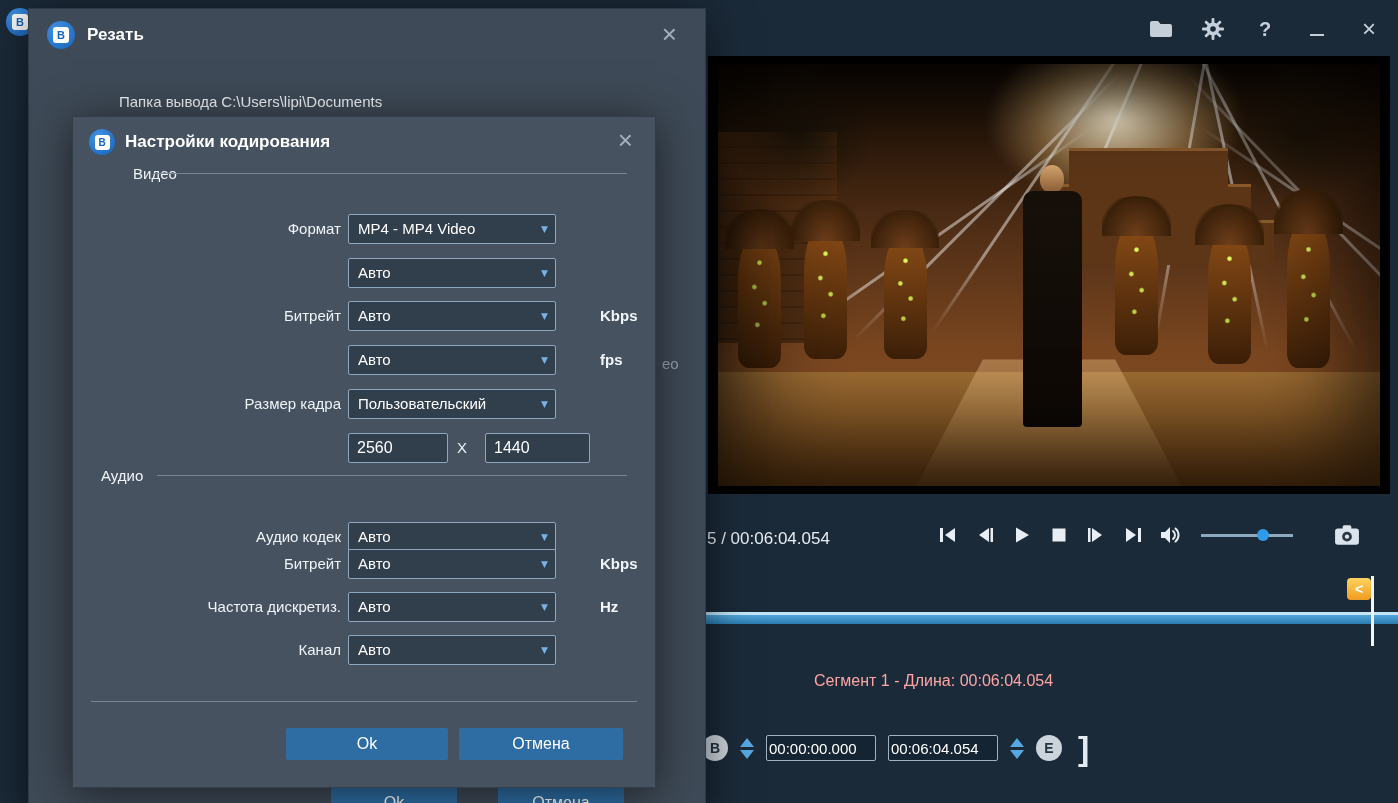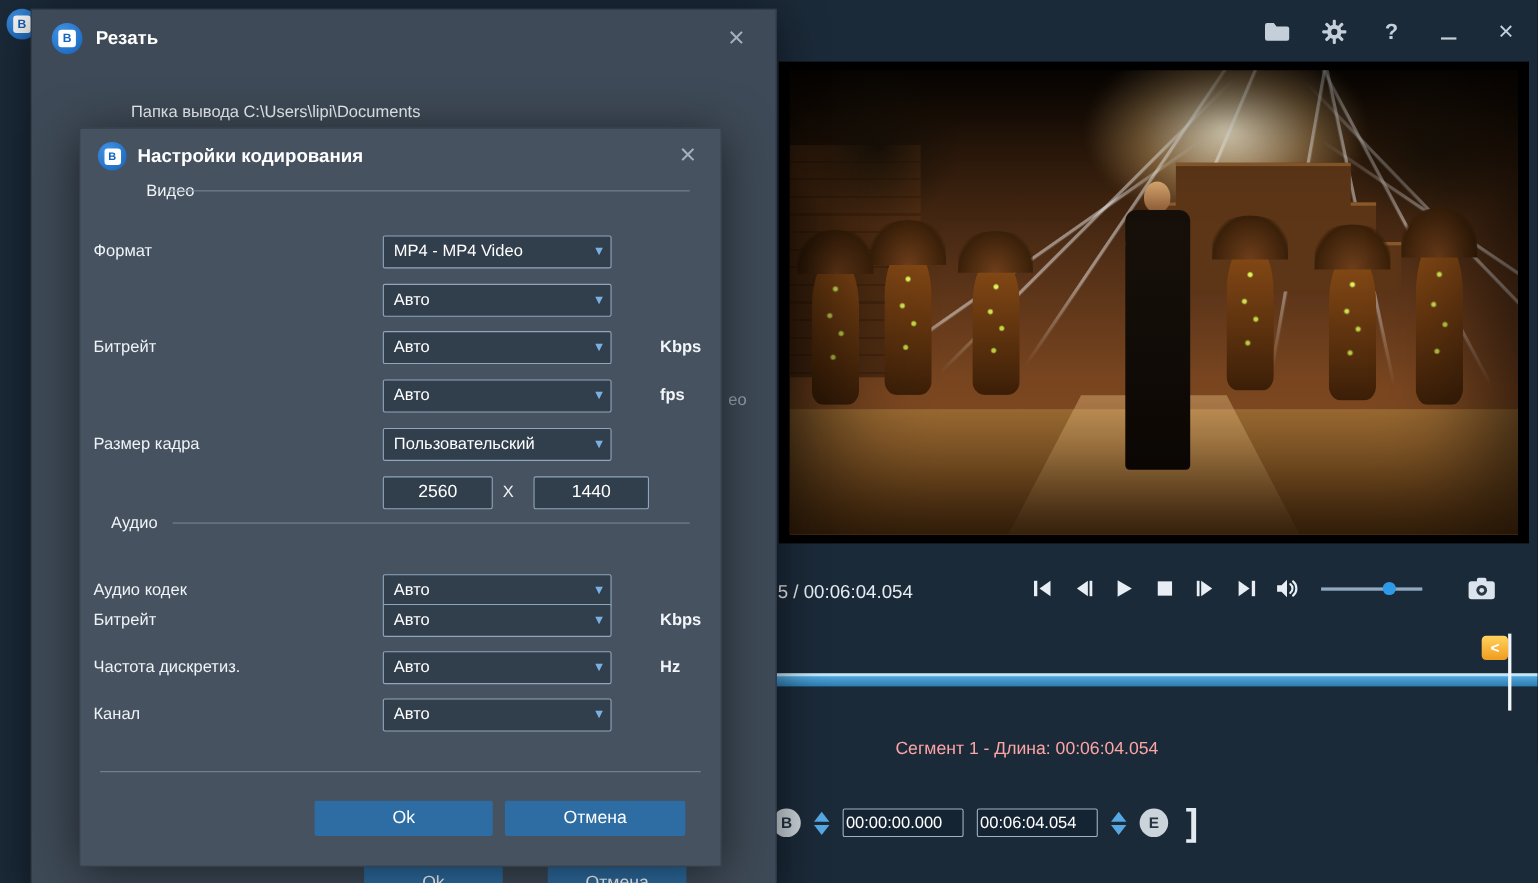--- a/index.html
+++ b/index.html
@@ -129,29 +129,29 @@
   .group-label{position:absolute;font-size:15px;color:#f0f4f8;}
   .group-line{position:absolute;height:1px;background:#768494;}
   .video-group-label{left:28px;top:48px;margin-left:32px;}
   .video-group-line{left:80px;right:28px;top:56px;}
   .audio-group-label{left:28px;top:350px;}
   .audio-group-line{left:84px;right:28px;top:358px;}
   .enc-row{position:absolute;left:0;width:100%;height:30px;}
   .vr0{top:97px;} .vr1{top:141px;} .vr2{top:184px;} .vr3{top:228px;} .vr4{top:272px;}
   .size-row{top:316px;}
   .ar0{top:405px;} .ar1{top:432px;} .ar2{top:475px;} .ar3{top:518px;}
-  .enc-label{position:absolute;left:0;width:268px;text-align:left;line-height:30px;font-size:15px;color:#eef3f7;white-space:nowrap;padding-left:12px;}
+  .enc-label{position:absolute;left:0;width:268px;text-align:right;line-height:30px;font-size:15px;color:#eef3f7;white-space:nowrap;}
   .dropdown{position:absolute;left:275px;width:208px;height:30px;background:#313e4c;border:1px solid #8fa6bc;
             border-radius:2px;cursor:pointer;box-sizing:border-box;}
   .dd-value{position:absolute;left:9px;top:0;line-height:28px;font-size:15px;color:#fff;white-space:nowrap;}
   .dd-arrow{position:absolute;right:7px;top:50%;transform:translateY(-50%);font-size:9px;color:#79b1e3;
             font-family:"DejaVu Sans",sans-serif;}
   .enc-suffix{position:absolute;left:527px;line-height:30px;font-size:15px;font-weight:700;color:#f2f6fa;}
   .size-field{position:absolute;top:0;height:30px;background:#313e4c;border:1px solid #8fa6bc;border-radius:2px;
-              color:#fff;font-size:16px;text-align:center;padding:0 8px;box-sizing:border-box;
+              color:#fff;font-size:16px;text-align:left;padding:0 8px;box-sizing:border-box;
               font-family:"Liberation Sans",sans-serif;}
   .size-w{left:275px;width:100px;}
   .size-x{position:absolute;left:384px;line-height:30px;font-size:15px;color:#eef3f7;}
   .size-h{left:412px;width:105px;}
   .enc-sep{position:absolute;left:18px;right:18px;top:584px;height:1px;background:#768494;}
   .enc-btn{position:absolute;top:611px;height:32px;background:#2d6da3;color:#fff;border:none;font-size:16px;
            font-family:"Liberation Sans",sans-serif;cursor:pointer;border-radius:2px;}
   .enc-ok{left:213px;width:162px;}
   .enc-cancel{left:386px;width:164px;}
 </style>

